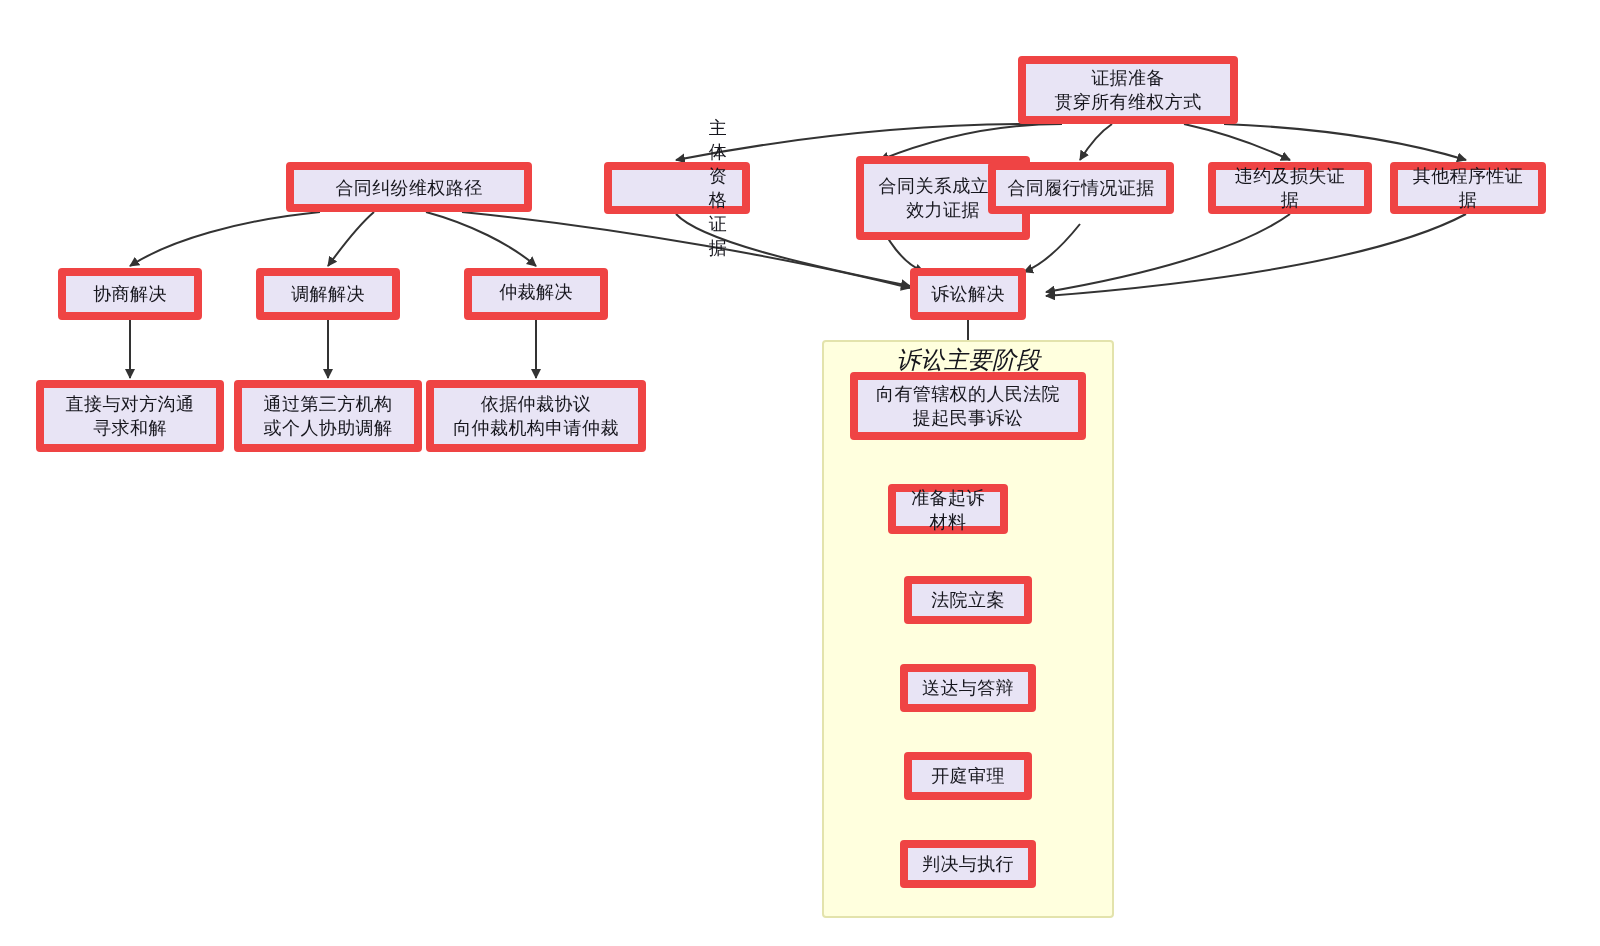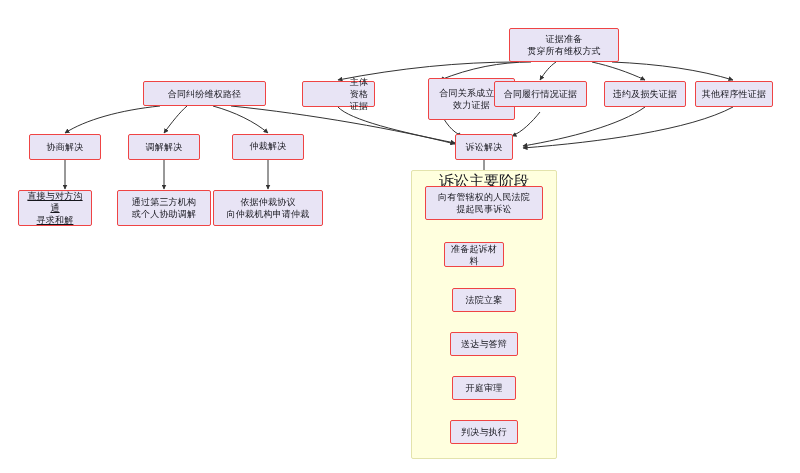--- a/index.html
+++ b/index.html
@@ -24,21 +24,21 @@
     position: absolute;
     left: 0; top: 0;
     width: 800px;
     height: 473px;
     pointer-events: none;
   }
   .node {
     position: absolute;
     box-sizing: border-box;
     background: #e8e4f5;
-    border: 1px solid #ef4444;
+    border: 4px solid #ef4444;
     border-radius: 2px;
     display: flex;
     align-items: center;
     justify-content: center;
     text-align: center;
     color: #16161d;
     font-size: 9px;
     line-height: 12px;
     letter-spacing: 0.2px;
     z-index: 3;
@@ -52,24 +52,25 @@
     position: absolute;
     box-sizing: border-box;
     background: #ffffde;
     border: 1px solid #e3e3ac;
     border-radius: 2px;
     z-index: 1;
   }
   .subgraph-label {
     position: absolute;
     z-index: 2;
-    font-size: 15px;
+    font-size: 12px;
     color: #16161d;
     text-align: center;
     white-space: nowrap;
+    font-style: italic;
   }
 </style>
 </head>
 <body>
 
 <div id="canvas">
 
   <svg class="edges" viewBox="0 0 800 473">
     <defs>
       <marker id="arrow" viewBox="0 0 10 10" refX="9" refY="5" markerWidth="5" markerHeight="5" orient="auto-start-reverse">
@@ -127,21 +128,21 @@
 
   <div class="node" style="left:394px; top:78px; width:87px; height:42px;margin-left:34px;">
     <span class="lines">合同关系成立与
 效力证据</span>
   </div>
 
   <div class="node" style="left:494px; top:81px; width:93px; height:26px;">
     <span class="lines">合同履行情况证据</span>
   </div>
 
-  <div class="node" style="left:604px; top:81px; width:82px; height:26px;text-align:right;">
+  <div class="node" style="left:604px; top:81px; width:82px; height:26px;">
     <span class="lines">违约及损失证据</span>
   </div>
 
   <div class="node" style="left:695px; top:81px; width:78px; height:26px;">
     <span class="lines">其他程序性证据</span>
   </div>
 
   <div class="node" style="left:29px; top:134px; width:72px; height:26px;">
     <span class="lines">协商解决</span>
   </div>
@@ -151,21 +152,21 @@
   </div>
 
   <div class="node" style="left:232px; top:134px; width:72px; height:26px;font-family:Liberation Mono, monospace;">
     <span class="lines">仲裁解决</span>
   </div>
 
   <div class="node" style="left:455px; top:134px; width:58px; height:26px;">
     <span class="lines">诉讼解决</span>
   </div>
 
-  <div class="node" style="left:18px; top:190px; width:74px; height:36px;text-decoration:underline;">
+  <div class="node" style="left:18px; top:190px; width:94px; height:36px;">
     <span class="lines">直接与对方沟通
 寻求和解</span>
   </div>
 
   <div class="node" style="left:213px; top:190px; width:110px; height:36px;">
     <span class="lines">依据仲裁协议
 向仲裁机构申请仲裁</span>
   </div>
 
   <div class="node" style="left:117px; top:190px; width:94px; height:36px;">

